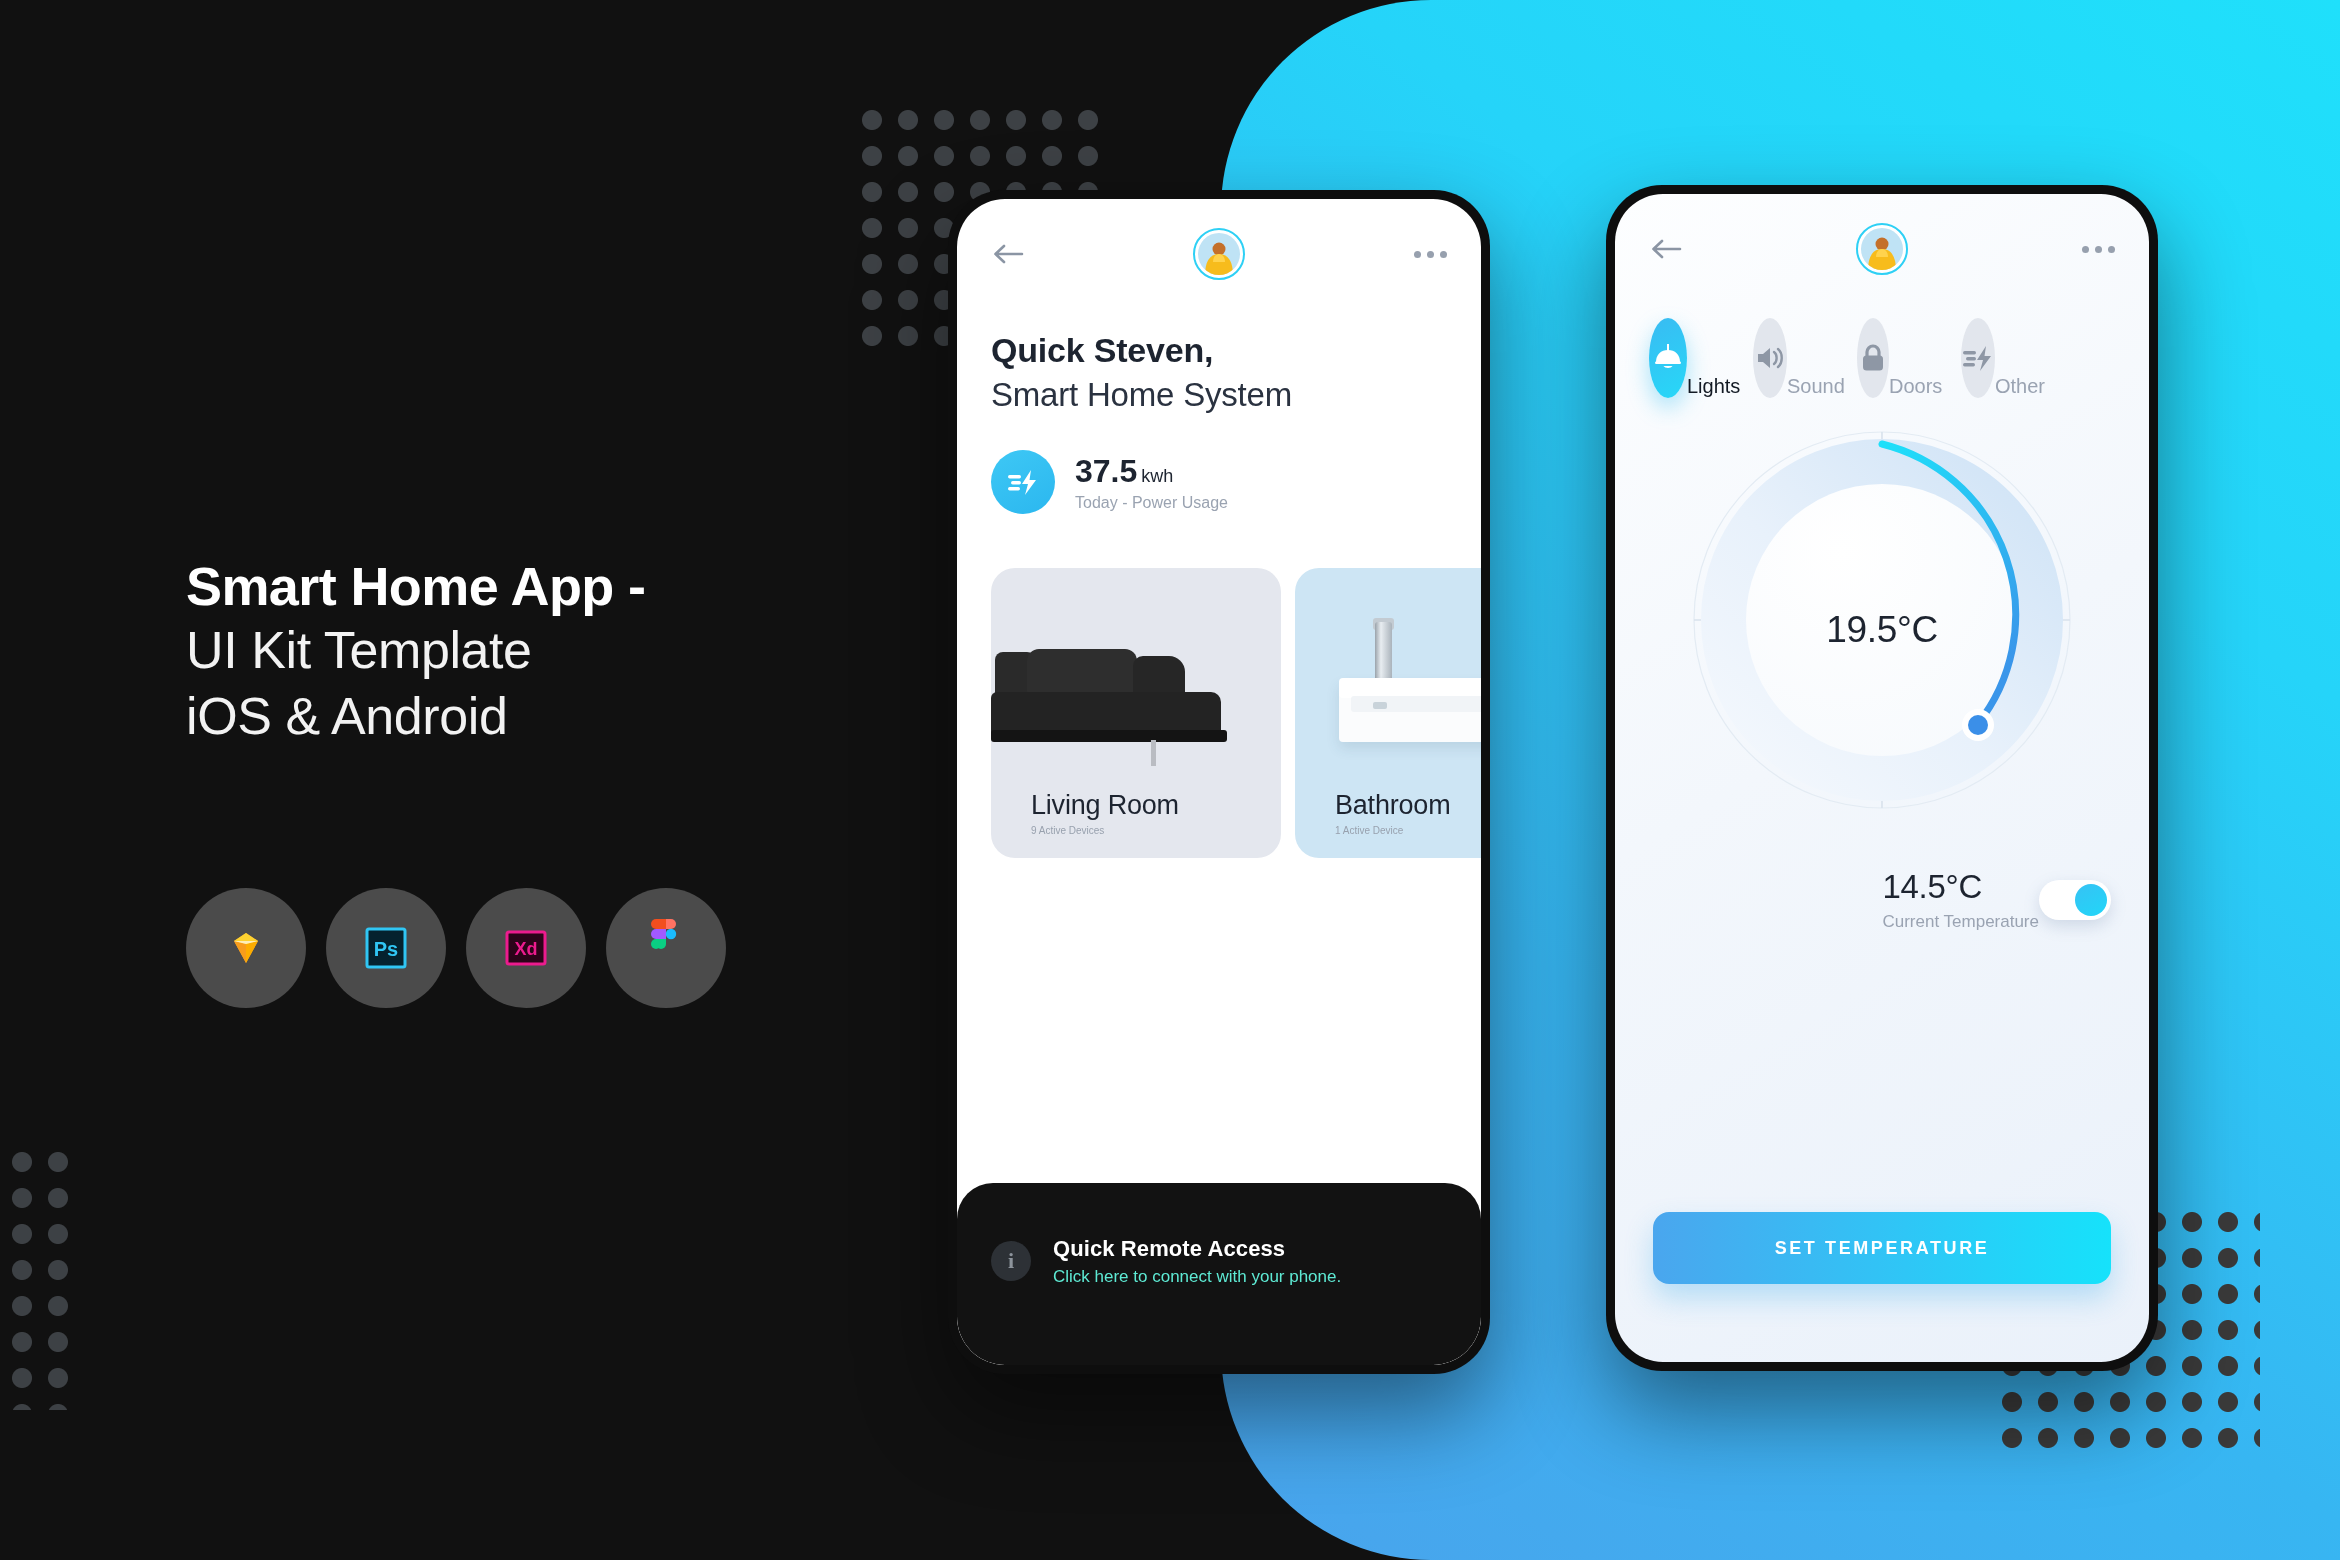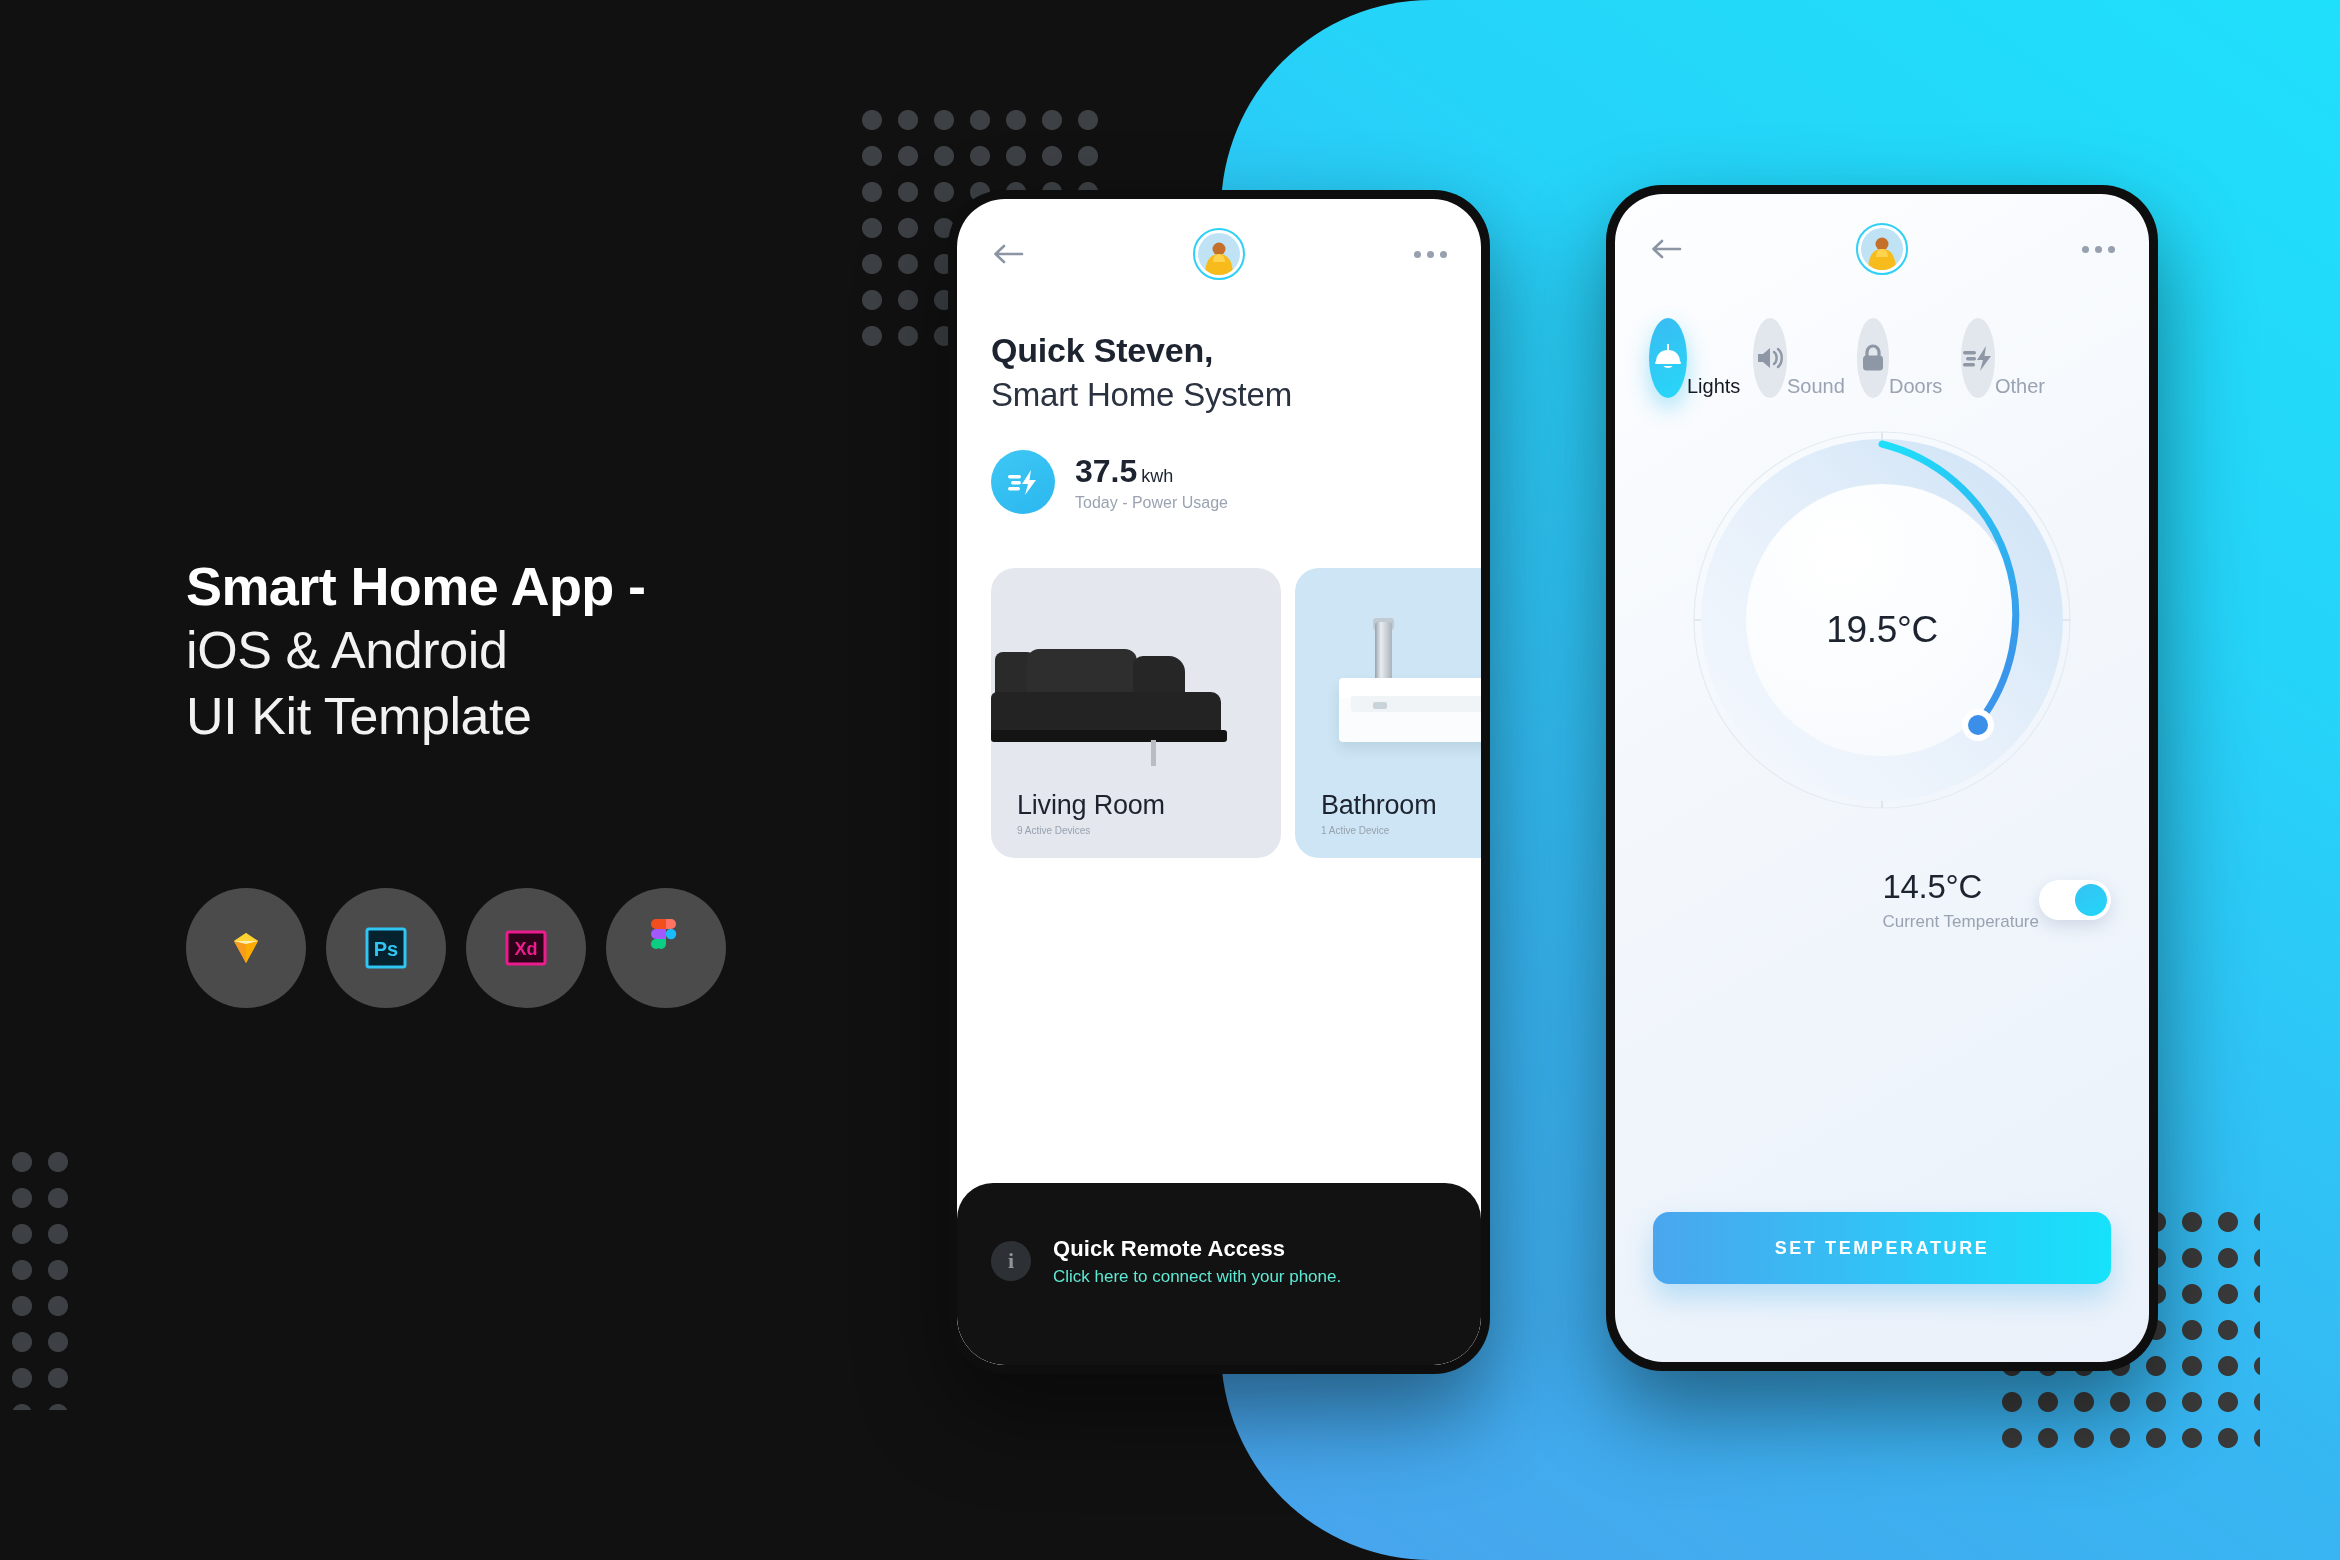--- a/index.html
+++ b/index.html
@@ -125,21 +125,21 @@
   .power-val small { font-size: 18px; font-weight: 500; margin-left: 4px; color: #1d2430; }
   .power-sub { font-size: 16px; color: #9aa3b1; margin-top: 4px; }
 
   .rooms { display: flex; gap: 14px; padding: 54px 0 0 34px; }
   .room-card {
     border-radius: 24px; overflow: hidden; position: relative; flex: none;
     height: 290px;
   }
   .room-card.living { width: 290px; background: #e4e7ee; }
   .room-card.bath { width: 290px; background: #cde5f4; }
-  .room-label { position: absolute; left: 26px; bottom: 22px; }
+  .room-label { position: absolute; left: 40px; bottom: 22px; }
   .room-label .rname { font-size: 27px; font-weight: 400; color: #1d2430; letter-spacing: -0.2px; }
   .room-label .rsub { font-size: 10px; color: #98a1ae; margin-top: 4px; }
 
   
   .sofa { position: absolute; left: 0px; bottom: 108px; width: 240px; height: 108px; }
   .sofa .seat { position: absolute; left: 0; bottom: 14px; width: 230px; height: 44px; background: #232323; border-radius: 6px 10px 4px 4px; }
   .sofa .base { position: absolute; left: 0; bottom: 8px; width: 236px; height: 12px; background: #141414; border-radius: 3px; }
   .sofa .cush1 { position: absolute; left: 4px; bottom: 48px; width: 40px; height: 50px; background: #2a2a2a; border-radius: 8px; }
   .sofa .cush2 { position: absolute; left: 36px; bottom: 47px; width: 110px; height: 54px; background: #2e2e2e; border-radius: 12px; }
   .sofa .arm { position: absolute; left: 142px; bottom: 22px; width: 52px; height: 72px; background: #262626; border-radius: 10px 16px 6px 6px; }
@@ -226,22 +226,22 @@
 <div id="stage">
 
   <div class="cyan-panel"></div>
 
   <div class="dots dots-topmid"></div>
   <div class="dots dots-left"></div>
   <div class="dots dots-bottomright"></div>
 
   <div class="hero">
     <h1>Smart Home App -</h1>
+    <h2>UI Kit Template</h2>
     <h2>iOS &amp; Android</h2>
-    <h2>UI Kit Template</h2>
   </div>
 
   <div class="tools">
     <div class="tool-circle">
       <svg width="44" height="44" viewBox="0 0 44 44">
         <polygon points="22,7 34,15 22,37 10,15" fill="#f7a823"></polygon>
         <polygon points="22,7 34,15 22,18" fill="#fdd231"></polygon>
         <polygon points="22,7 10,15 22,18" fill="#fdd231"></polygon>
         <polygon points="10,15 22,18 22,37" fill="#f79c1c"></polygon>
         <polygon points="34,15 22,18 22,37" fill="#fdad00"></polygon>

